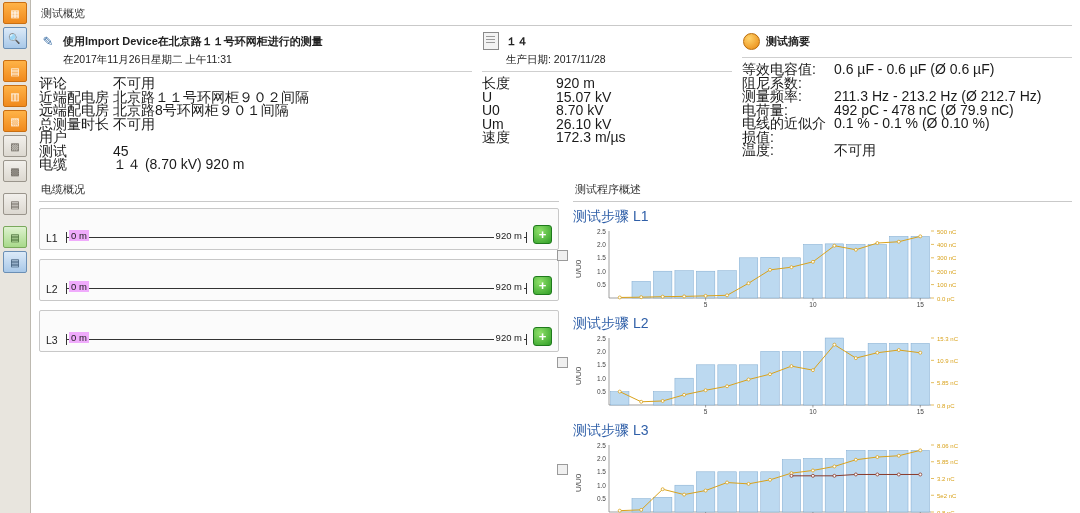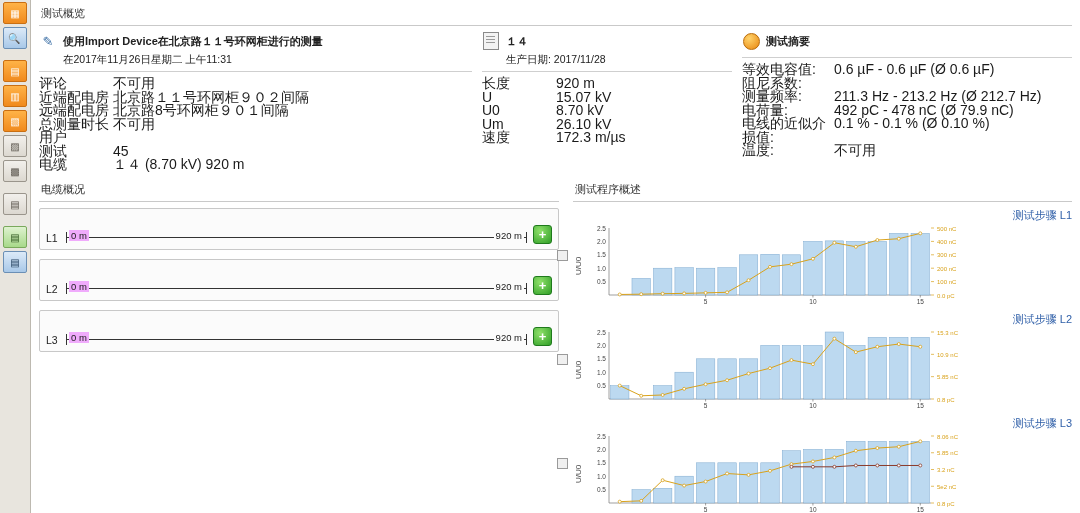--- a/index.html
+++ b/index.html
@@ -49,21 +49,21 @@
   .cable-tick{position:absolute;top:2px;width:1px;height:11px;background:#333;}
   .cable-t0{left:0;}
   .cable-t1{right:0;}
   .cable-v0{position:absolute;left:3px;top:0px;font-size:9.5px;background:#f0abfc;padding:0 2px;}
   .cable-v1{position:absolute;right:3px;top:0px;font-size:9.5px;background:#fbfbfb;padding:0 2px;}
   .plus{width:17px;height:17px;border-radius:3px;background:radial-gradient(circle at 35% 30%,#8fe06a,#2f9e26);border:1px solid #1f7a1c;color:#fff;font-size:13px;font-weight:bold;display:flex;align-items:center;justify-content:center;line-height:1;}
 
   
   .charts{flex:1;position:relative;}
   .chart-block{margin-bottom:4px;position:relative;}
-  .chart-title{text-align:right;font-size:11px;color:#2f5fa8;margin-bottom:1px;}
+  .chart-title{text-align:left;font-size:14px;color:#2f5fa8;margin-bottom:1px;}
   .chart-wrap{display:flex;align-items:stretch;}
   .ylab{writing-mode:vertical-rl;transform:rotate(180deg);font-size:8px;color:#444;width:10px;text-align:center;display:flex;align-items:center;justify-content:center;}
   .plot{position:relative;flex:1;}
   svg{display:block;}
   .side-marker{position:absolute;left:-16px;width:9px;height:9px;border:1px solid #9a9a9a;background:#f0f0f0;}
 </style>
 </head>
 <body>
 
 <div class="app">

